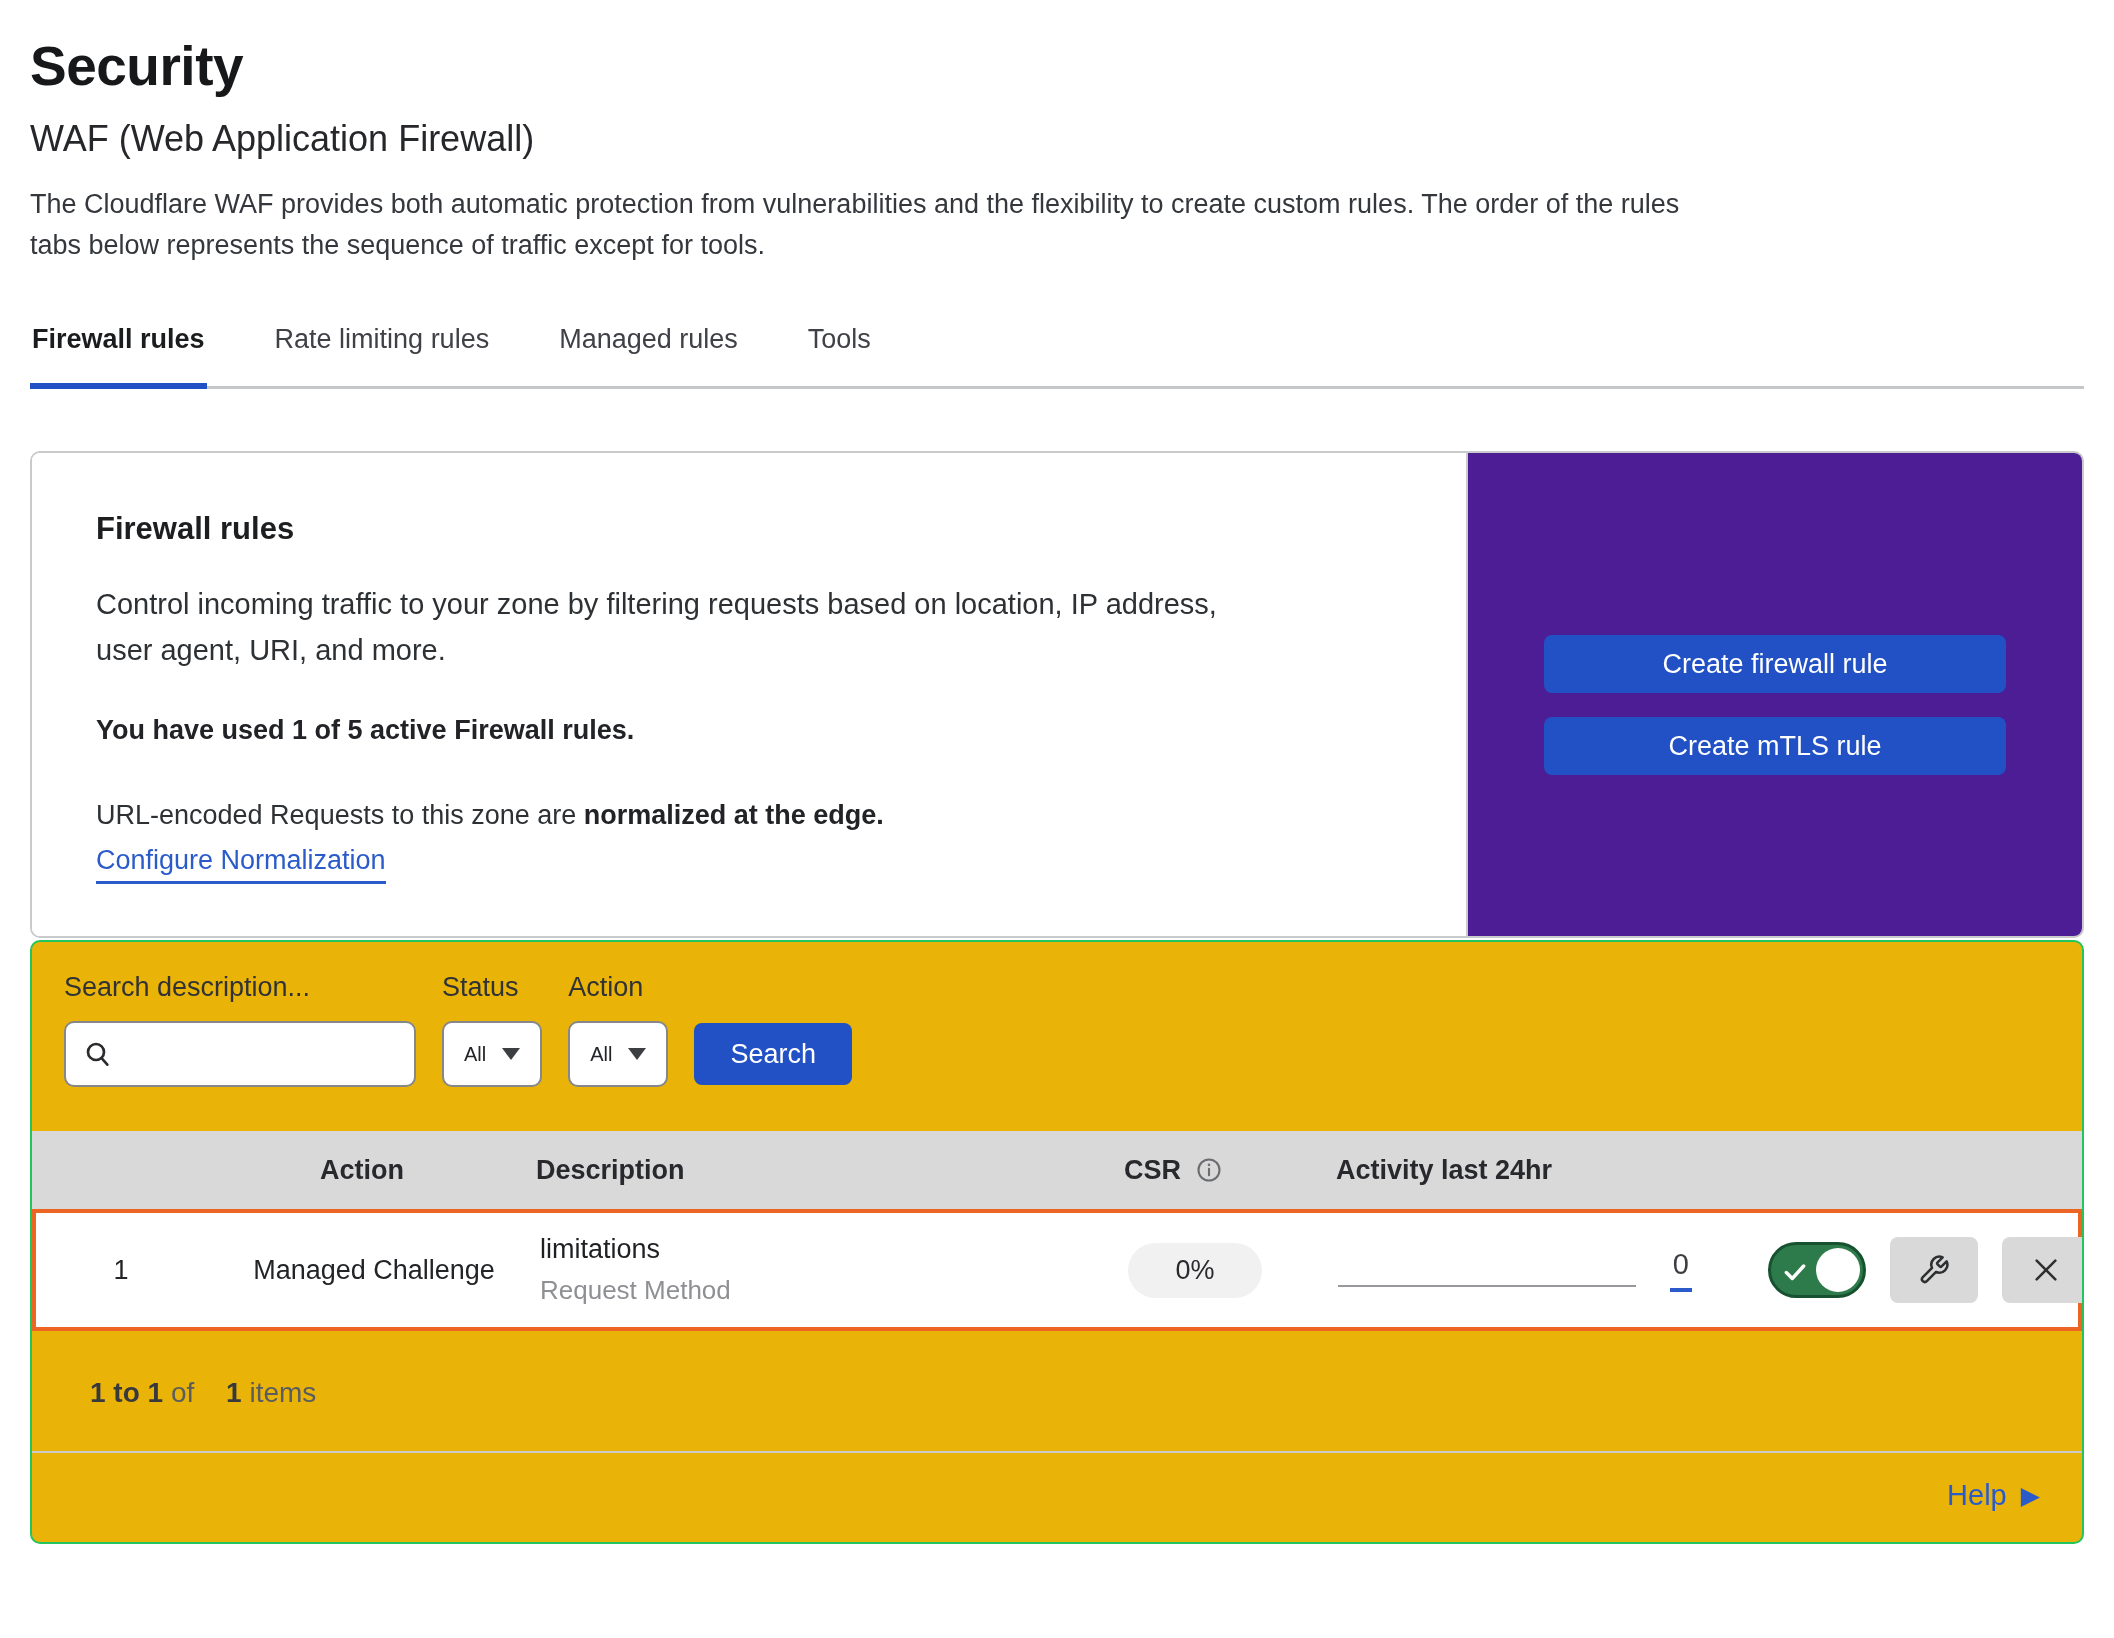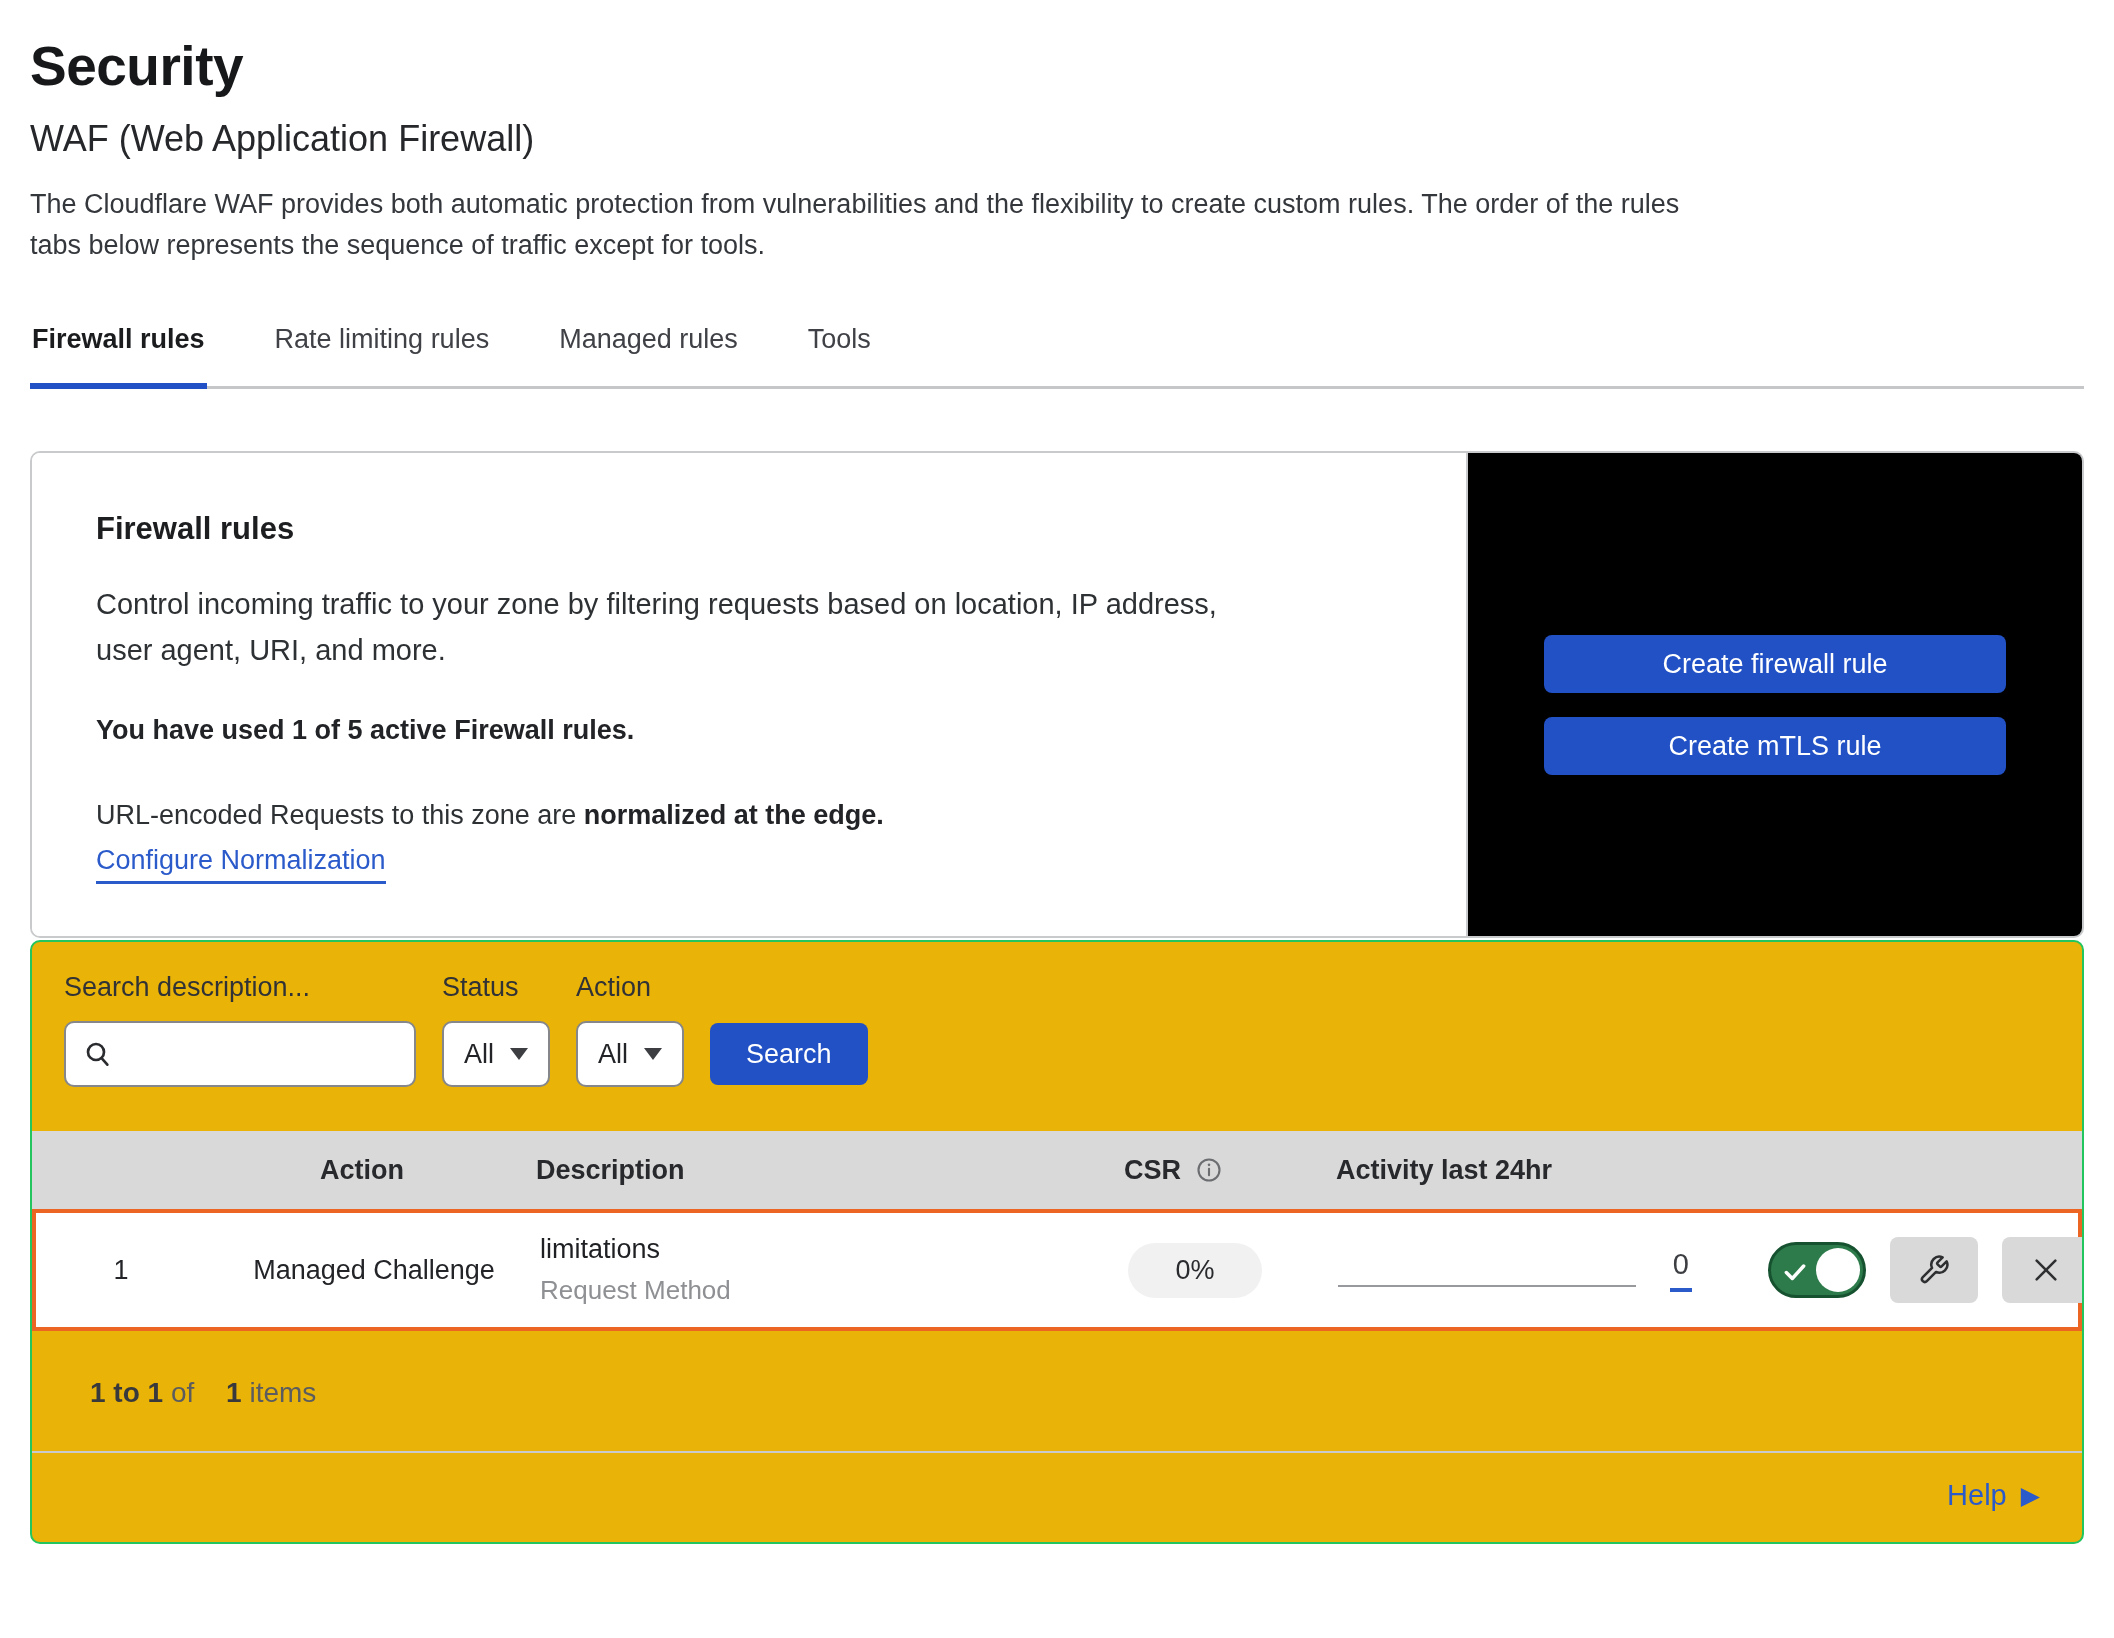--- a/index.html
+++ b/index.html
@@ -19,31 +19,31 @@
 
   
   .card { border:2px solid #c9cacc; border-radius:10px; margin-top:62px; display:flex; overflow:hidden; }
   .card-left { flex:1; padding:58px 64px 52px 64px; background:#fff; }
   .card-left h3 { font-size:31px; font-weight:700; color:#1d1e20; margin:0 0 34px 0; }
   .card-body { font-size:29px; line-height:46px; color:#2e3134; margin:0 0 42px 0; }
   .card-usage { font-size:27px; font-weight:700; color:#222326; margin:0 0 54px 0; }
   .card-norm { font-size:27px; color:#2e3134; margin:0 0 14px 0; }
   .card-norm b { color:#222326; }
   .link { color:#2b5bcb; text-decoration:none; border-bottom:3px solid #2b5bcb; padding-bottom:5px; font-size:27px; display:inline-block; cursor:pointer; }
-  .card-right { width:616px; background:#000000; border-left:2px solid #c9cacc; display:flex; flex-direction:column; align-items:center; padding-top:182px; gap:24px; }
+  .card-right { width:616px; background:#4c1d95; border-left:2px solid #c9cacc; display:flex; flex-direction:column; align-items:center; padding-top:182px; gap:24px; }
   .btn-primary { width:462px; height:58px; background:#2151c5; color:#fff; font-size:27px; font-family:inherit; border:none; border-radius:8px; cursor:pointer; }
 
   
   .card2 { border:2px solid #22c55e; border-radius:10px; margin-top:2px; overflow:hidden; background:#eab308; }
   .filter-row { display:flex; align-items:flex-end; padding:30px 36px 44px 32px; }
   .fgroup { display:flex; flex-direction:column; gap:18px; }
   .flabel { font-size:27px; color:#303236; }
   .search-box { width:352px; height:66px; border:2px solid #85878a; border-radius:10px; display:flex; align-items:center; padding:0 16px; background:#fff; }
   .search-box input { border:none; outline:none; font-size:27px; flex:1; min-width:0; font-family:inherit; }
-  .dropdown { height:66px; border:2px solid #85878a; border-radius:10px; display:flex; align-items:center; gap:16px; padding:0 20px; font-size:27px; color:#232427; background:#fff; cursor:pointer; }
+  .dropdown { height:66px; border:2px solid #85878a; border-radius:10px; display:flex; align-items:center; gap:16px; padding:0 20px; font-size:20px; color:#232427; background:#fff; cursor:pointer; }
   .caret { width:0; height:0; border-left:9px solid transparent; border-right:9px solid transparent; border-top:12px solid #3c3e42; }
   .btn-search { height:62px; padding:0 36px; font-size:27px; background:#2151c5; color:#fff; border:none; border-radius:8px; font-family:inherit; margin-left:26px; margin-bottom:2px; cursor:pointer; }
   .btn-ordering { margin-left:auto; height:64px; padding:0 32px; background:#dcdcdc; color:#26272a; font-size:28px; border:none; border-radius:10px; font-family:inherit; display:flex; align-items:center; gap:18px; margin-bottom:0; cursor:pointer; } .gap26 { width:26px; }
 
   .grid { display:grid; grid-template-columns:170px 320px 560px 240px 420px 1fr; align-items:center; }
   .thead { background:#d9d9d9; height:78px; font-size:27px; font-weight:700; color:#28292c; }
   .th-csr { display:flex; align-items:center; gap:14px; padding-left:42px; }
   .rule-row { border:4px solid #ed6522; min-height:122px; background:#fff; }
   .cell-priority { text-align:center; font-size:27px; color:#232427; }
   .cell-action { font-size:27px; color:#232427; padding-left:16px; }

